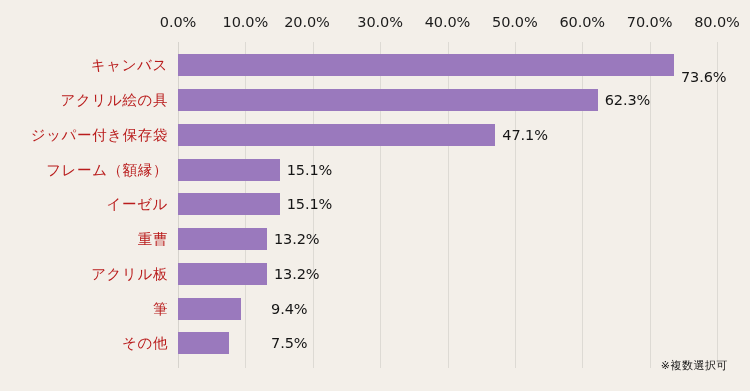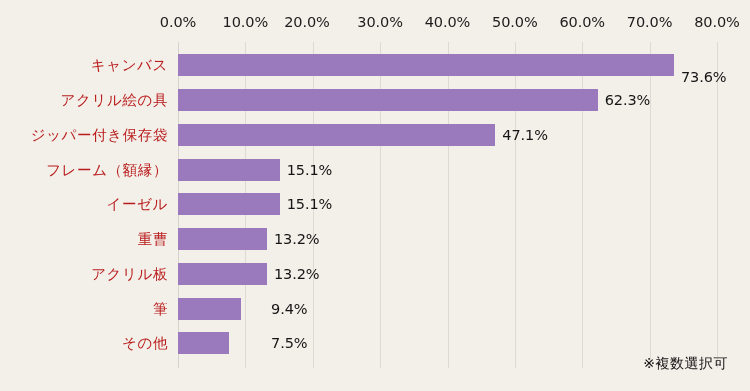--- a/index.html
+++ b/index.html
@@ -97,21 +97,21 @@
     font-size: 14.5px;
     color: #151515;
     white-space: nowrap;
     letter-spacing: -0.1px;
   }
 
   .note {
     position: absolute;
     right: 22px;
     bottom: 18px;
-    font-size: 14px;
+    font-size: 11px;
     color: #111111;
     letter-spacing: 0.5px;
     white-space: nowrap;
   }
 </style>
 </head>
 <body>
 
 <div class="chart-root">
 

